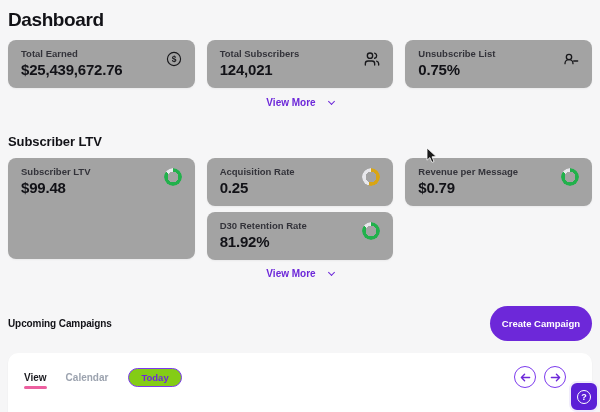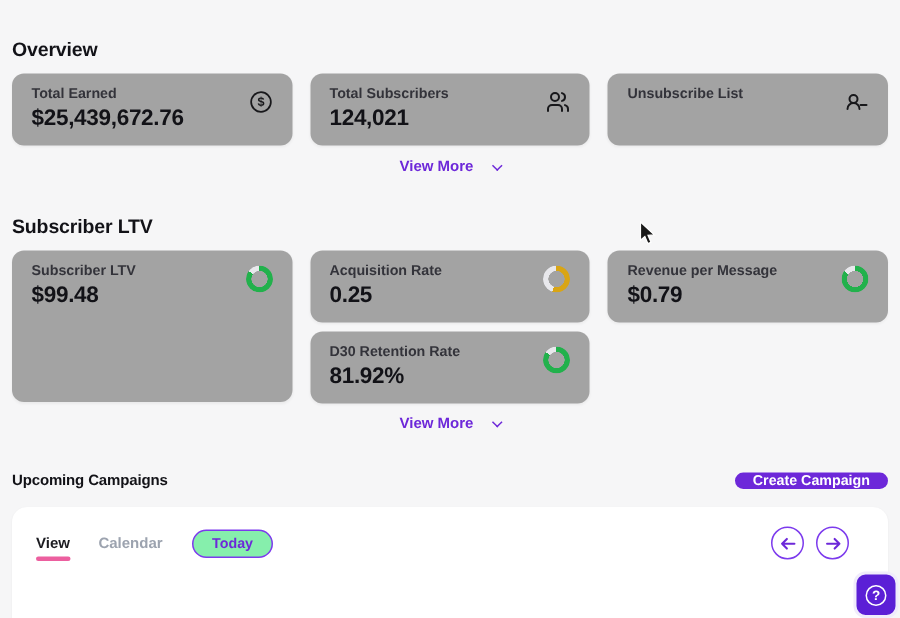--- a/index.html
+++ b/index.html
@@ -42,36 +42,36 @@
     width:18px; height:18px; border-radius:50%; margin-top:2px;
     background:conic-gradient(var(--c,#22c55e) var(--p,85%), #e8e8ec 0);
     -webkit-mask:radial-gradient(farthest-side, transparent 59%, #000 61%);
     mask:radial-gradient(farthest-side, transparent 59%, #000 61%);
   }
 
   .camp-head { margin-top:27px; display:flex; justify-content:space-between; align-items:center; }
   .camp-h { font-size:10px; }
   .btn-primary {
     background:#6d28d9; color:#fff; border:none; border-radius:999px;
-    font-family:inherit; font-size:9.5px; font-weight:700; padding:0 12px; cursor:pointer;
+    font-family:inherit; font-size:9.5px; font-weight:700; padding:12px 12px; cursor:pointer;
   }
 
   .camp-card {
     background:#fff; border-radius:10px 10px 0 0; margin-top:12px; padding:13px 16px 20px;
     box-shadow:0 1px 2px rgba(16,16,20,.05); height:90px;
   }
   .tabbar { display:flex; align-items:center; }
   .tab { font-size:10px; font-weight:700; cursor:pointer; position:relative; color:#9ca3af; }
   .tab + .tab { margin-left:19px; }
   .tab.active { color:#1b1b20; }
   .tab.active::after {
     content:""; position:absolute; left:0; right:0; bottom:-6px; height:3px; border-radius:2px; background:#ec5f9f;
   }
   .btn-today {
-    margin-left:20px; background:#86efac; border:1.6px solid #7c3aed; color:#6d28d9;
+    margin-left:20px; background:#84cc16; border:1.6px solid #7c3aed; color:#6d28d9;
     border-radius:999px; padding:3px 12px; font-family:inherit; font-size:9.5px; font-weight:700; cursor:pointer;
   }
   .pager { margin-left:auto; margin-right:10px; display:flex; gap:8px; }
   .pager-btn {
     width:22px; height:22px; border-radius:50%; border:1.4px solid #7c3aed; background:#fff;
     display:flex; align-items:center; justify-content:center; cursor:pointer; padding:0;
   }
 
   .help-fab {
     position:absolute; right:1px; bottom:0; width:30px; height:31px; border-radius:8px;
@@ -83,22 +83,22 @@
   }
 
   .cursor { position:absolute; left:426px; top:147px; pointer-events:none; }
   svg { display:block; }
 </style>
 </head>
 <body>
 
 <div class="page">
 
-
-  <h2 class="section-h overview-h">Overview</h2>
+  <h1 class="app-title">Dashboard</h1>
+
 
   <div class="cards3">
     <div class="card">
       <div class="txt">
         <span class="stat-label">Total Earned</span>
         <span class="stat-value">$25,439,672.76</span>
       </div>
       <span class="icn">
         <svg width="16" height="16" viewBox="0 0 18 18" fill="none" stroke="#18181b" stroke-width="1.3">
           <circle cx="9" cy="9" r="7.4"></circle>
@@ -116,20 +116,21 @@
           <path d="M16 21v-2a4 4 0 0 0-4-4H6a4 4 0 0 0-4 4v2"></path>
           <circle cx="9" cy="7" r="4"></circle>
           <path d="M22 21v-2a4 4 0 0 0-3-3.87"></path>
           <path d="M16 3.13a4 4 0 0 1 0 7.75"></path>
         </svg>
       </span>
     </div>
     <div class="card">
       <div class="txt">
         <span class="stat-label">Unsubscribe List</span>
+        <span class="stat-value">0.75%</span>
       </div>
       <span class="icn">
         <svg width="16" height="16" viewBox="0 0 24 24" fill="none" stroke="#18181b" stroke-width="2" stroke-linecap="round" stroke-linejoin="round">
           <path d="M15 19a6 6 0 0 0-12 0"></path>
           <circle cx="9" cy="9" r="4"></circle>
           <line x1="16" y1="15" x2="22" y2="15"></line>
         </svg>
       </span>
     </div>
   </div>

